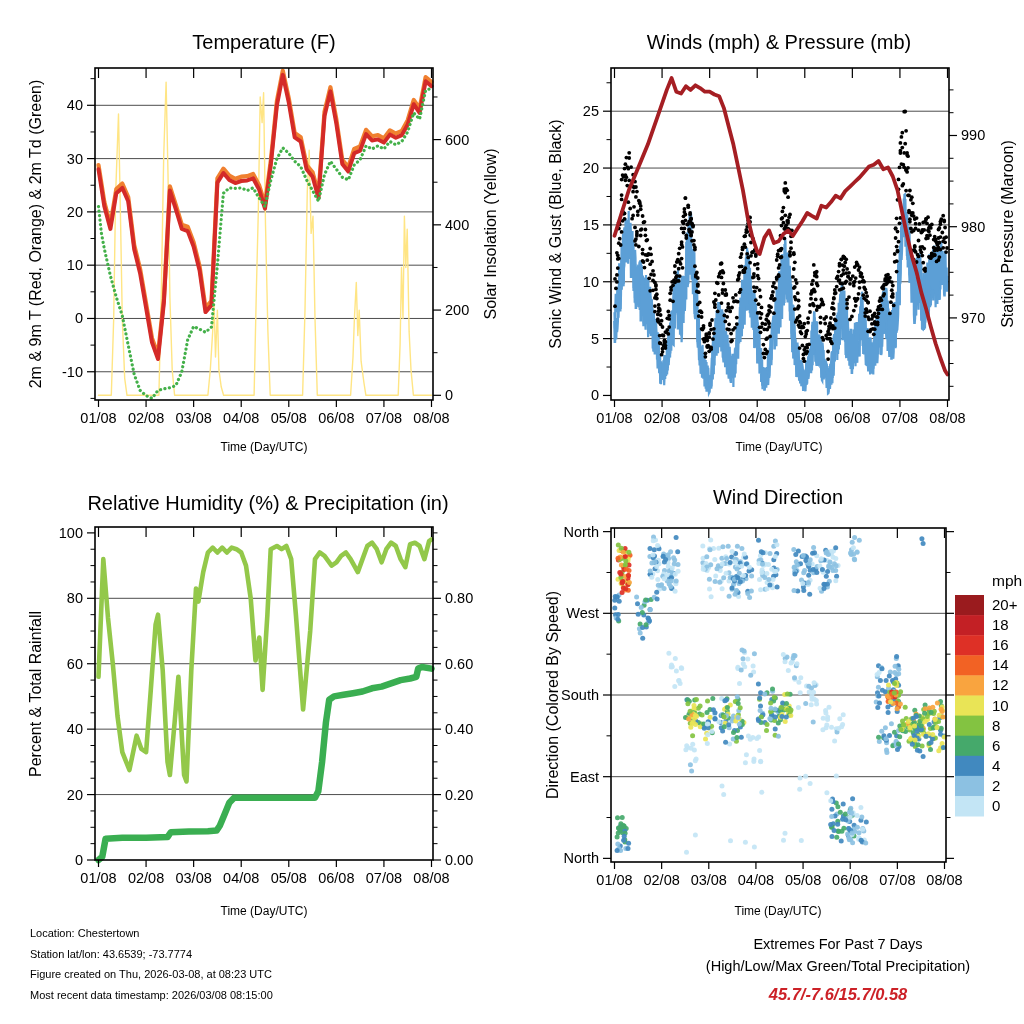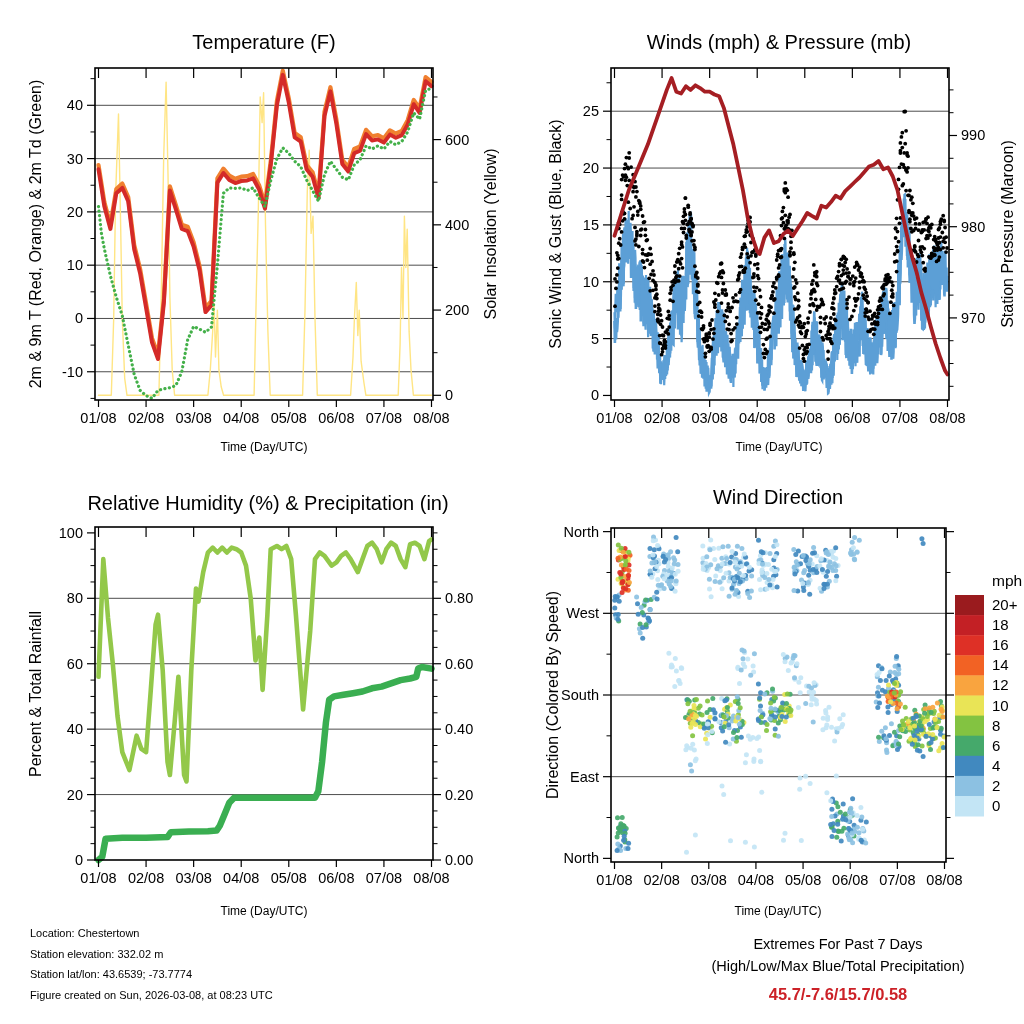--- a/index.html
+++ b/index.html
@@ -2310,21 +2310,21 @@
 
   <div class="ylab" style="left:36px;top:234px">2m &amp; 9m T (Red, Orange) &amp; 2m Td (Green)</div>
   <div class="ylab" style="left:491px;top:234px">Solar Insolation (Yellow)</div>
   <div class="ylab" style="left:556px;top:234px">Sonic Wind &amp; Gust (Blue, Black)</div>
   <div class="ylab" style="left:1008px;top:234px">Station Pressure (Maroon)</div>
   <div class="ylab" style="left:36px;top:694px">Percent &amp; Total Rainfall</div>
   <div class="ylab" style="left:553px;top:695px">Direction (Colored By Speed)</div>
 
   <div class="footer">
     <div>Location: Chestertown</div>
-    <div>Station elevation: 332.02 m</div>
     <div>Station lat/lon: 43.6539; -73.7774</div>
-    <div>Figure created on Sun, 2026-03-08, at 08:23 UTC</div>
+    <div>Figure created on Thu, 2026-03-08, at 08:23 UTC</div>
+    <div>Most recent data timestamp: 2026/03/08 08:15:00</div>
   </div>
 
   <div class="exline" style="left:838px;top:944px">Extremes For Past 7 Days</div>
-  <div class="exline" style="left:838px;top:966px">(High/Low/Max Blue/Total Precipitation)</div>
-  <div class="exvals" id="exvals" style="left: 838px; top: 994px; color: rgb(204, 33, 39);">45.7/-7.6/15.7/0.58</div>
+  <div class="exline" style="left:838px;top:966px">(High/Low/Max Green/Total Precipitation)</div>
+  <div class="exvals" id="exvals" style="left: 838px; top: 994px; color: rgb(204, 33, 39); font-style: italic;">45.7/-7.6/15.7/0.58</div>
 </div>
 
 </body></html>

